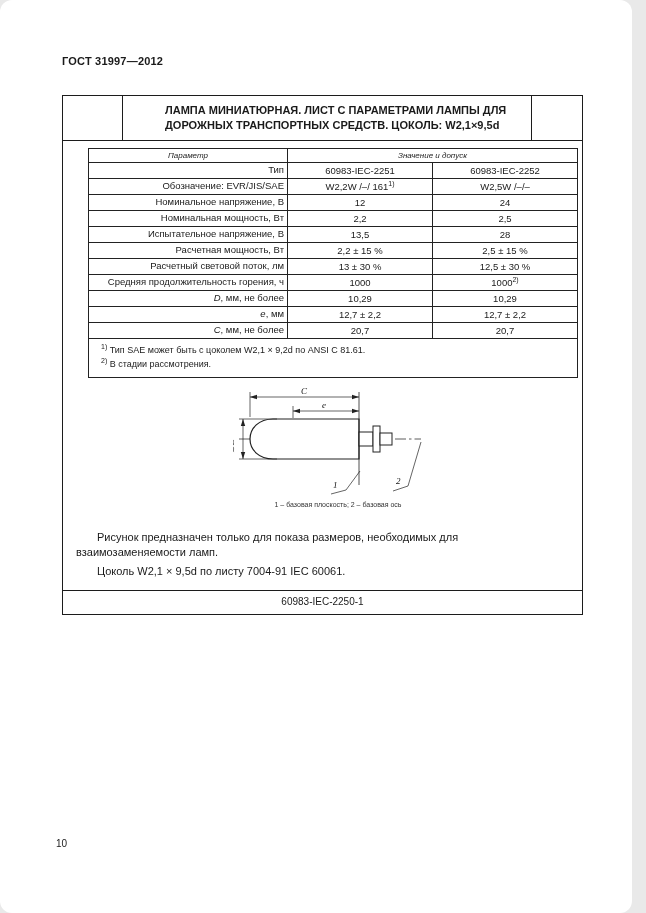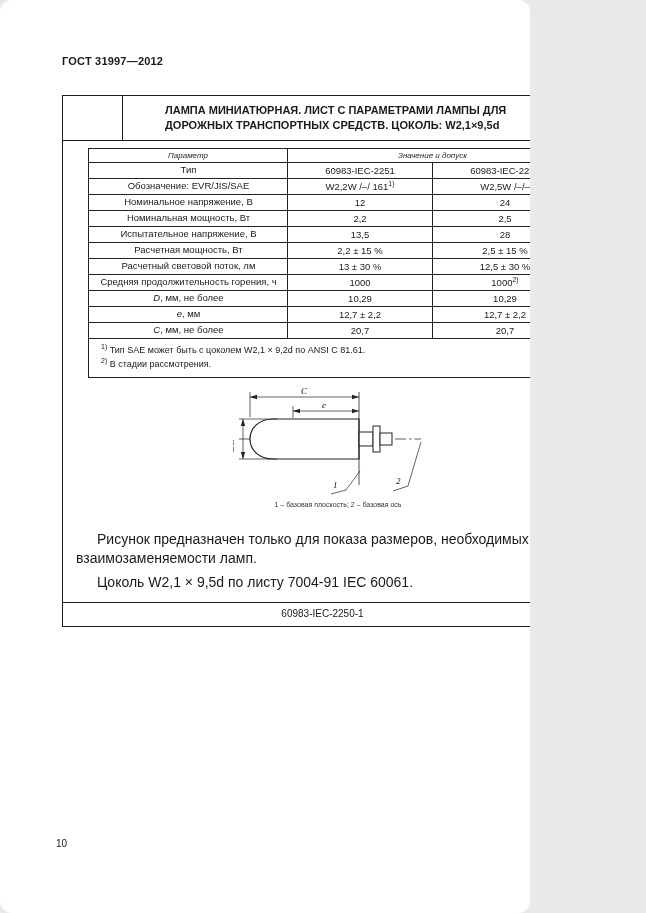--- a/index.html
+++ b/index.html
@@ -1,20 +1,20 @@
 <!DOCTYPE html>
 <html><head>
 <meta charset="utf-8">
 <style>
   * { margin: 0; padding: 0; box-sizing: border-box; }
   html, body { background: #e9e9e9; }
   body { font-family: "Liberation Sans", "DejaVu Sans", sans-serif; color: #1a1a1a; }
   .page {
     position: relative;
-    width: 530px; height: 913px;
+    width: 632px; height: 913px;
     background: #ffffff;
     border-radius: 12px;
     overflow: hidden;
   }
   .gost-header {
     position: absolute; left: 62px; top: 55px;
     font-size: 11px; font-weight: bold; letter-spacing: .2px;
   }
   .sheet-box {
     position: absolute; left: 62px; top: 95px; width: 521px;
@@ -33,37 +33,37 @@
     font-size: 9.5px;
   }
   .param-table col.c-param { width: 199px; }
   .param-table col.c-val   { width: 145px; }
   .param-table th, .param-table td { border: 1px solid #222; }
   .param-table th {
     font-weight: normal; font-style: italic; font-size: 8px;
     height: 14px; color: #222;
   }
   .param-table td { height: 16px; }
-  .param-table td.p { text-align: center; padding: 1px 3px 2px 4px; margin-left: 9px; }
+  .param-table td.p { text-align: right; padding: 1px 3px 2px 4px; margin-left: 9px; }
   .param-table td.v { text-align: center; padding: 1px 2px; }
   .sym { font-style: italic; }
   sup { font-size: 7px; line-height: 0; }
   td.fnotes { padding: 4px 6px 5px 12px; font-size: 9px; line-height: 1.6; height: auto; }
   .fnote { white-space: nowrap; }
   
   .figure { position: relative; height: 138px; margin-top: 4px; }
   .figure svg { position: absolute; left: 170px; top: 3px; }
   .fig-caption {
     position: absolute; left: 160px; top: 119px; width: 230px;
     text-align: center; font-size: 7px; color: #333;
   }
   .dim-label { font-family: "Liberation Serif", serif; font-style: italic; font-size: 9px; fill: #111; }
   .pos-label { font-family: "Liberation Serif", serif; font-style: italic; font-size: 9px; fill: #111; }
   
-  .note { margin: 0 14px 0 13px; font-size: 14px; line-height: 1.4; text-indent: 21px; }
+  .note { margin: 0 14px 0 13px; font-size: 11px; line-height: 1.4; text-indent: 21px; }
   .note.first { margin-top: 10px; }
   .note.second { margin-top: 4px; }
   
   .footer-bar {
     margin-top: 10px; border-top: 1px solid #1c1c1c;
     text-align: center; font-size: 10px; padding: 5px 0 7px;
   }
   .page-number { position: absolute; left: 56px; top: 838px; font-size: 10px; }
 </style>
 </head>

